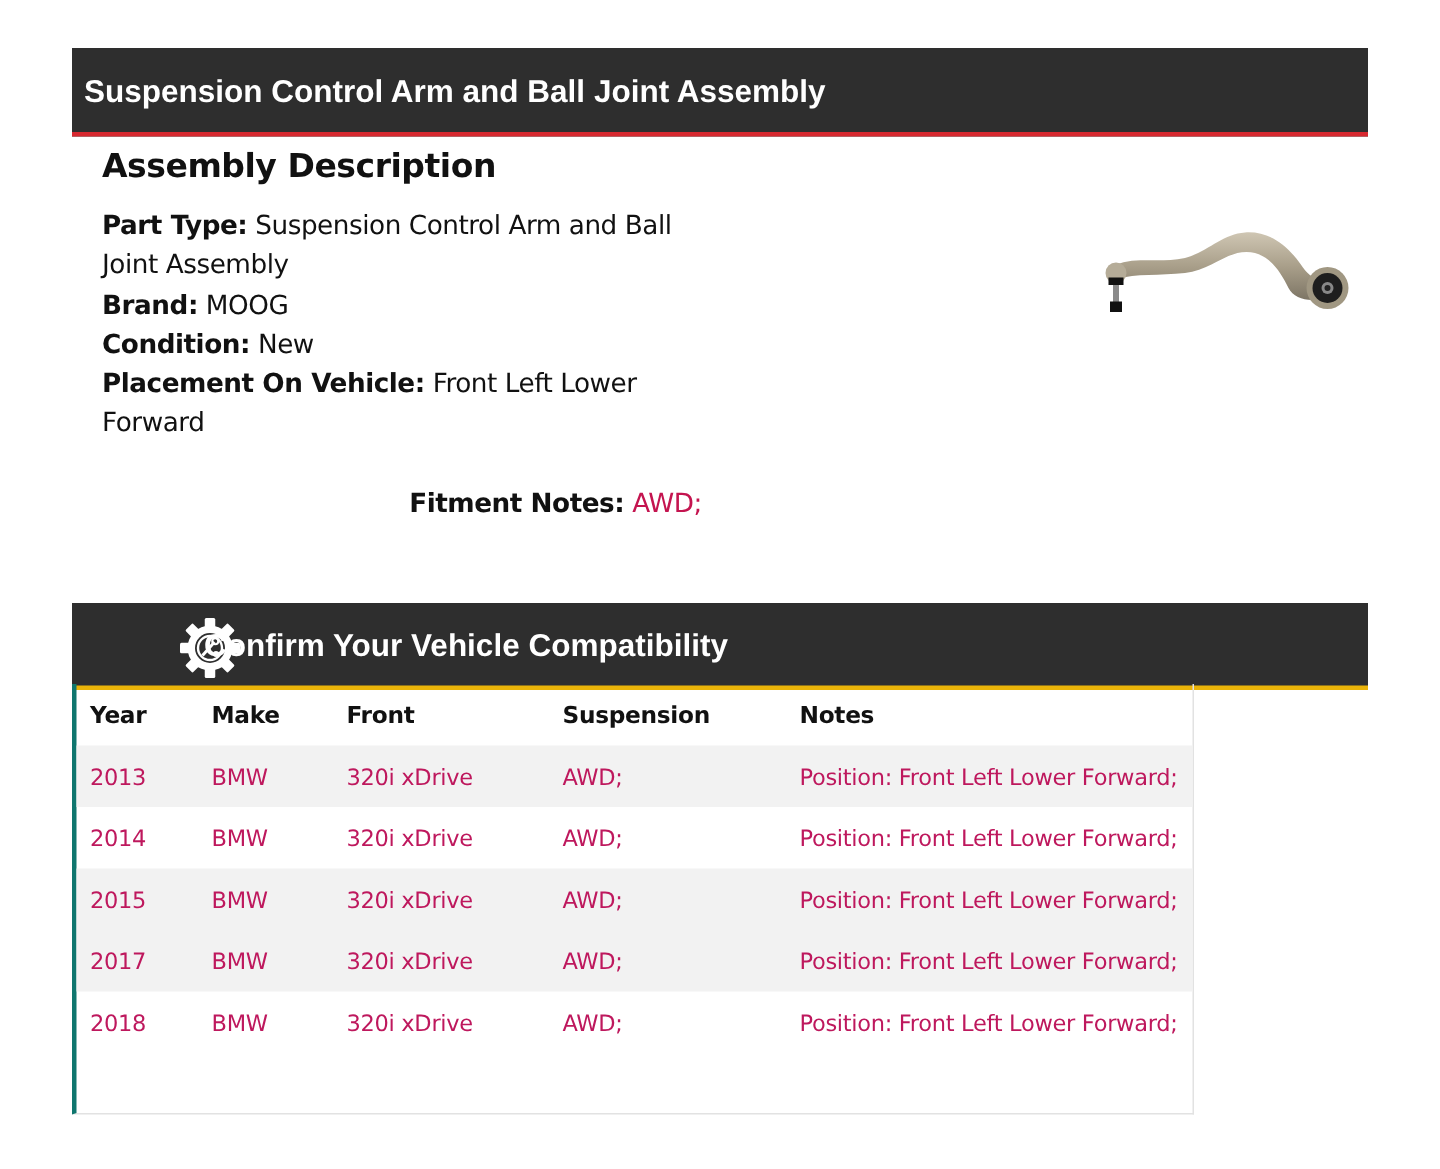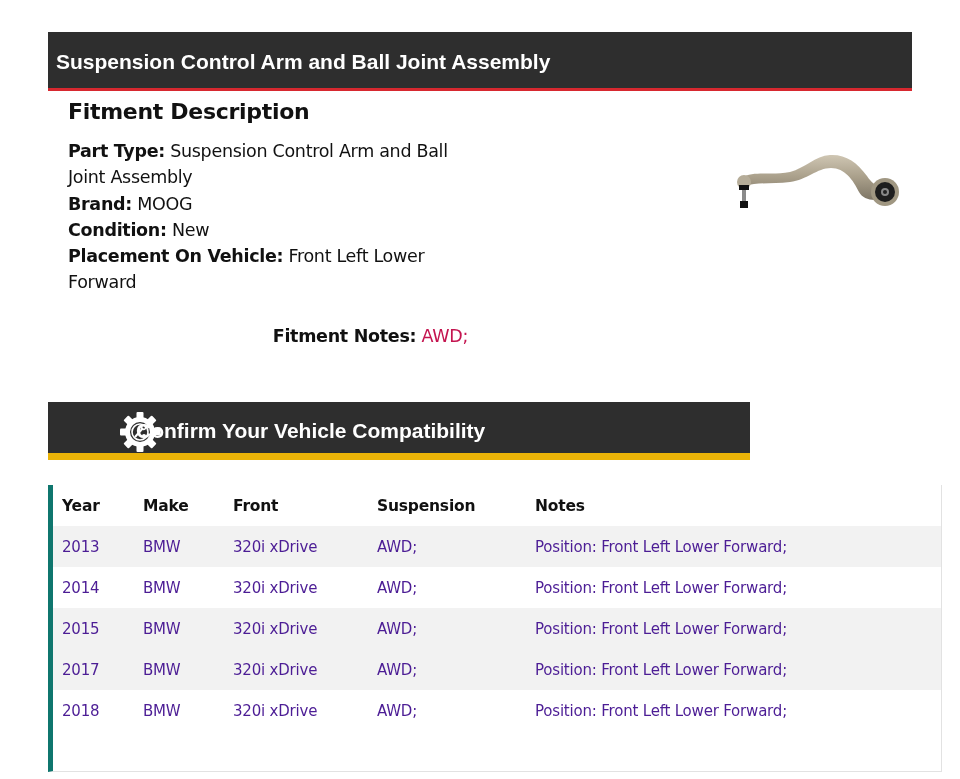--- a/index.html
+++ b/index.html
@@ -19,51 +19,51 @@
     .desc { position: absolute; left: 68px; top: 96px; width: 400px; }
     .desc h2 { font-family: "DejaVu Sans", sans-serif; font-weight: bold; font-size: 22px; line-height: 32px; letter-spacing: -0.3px; }
     .desc .fields { margin-top: 10px; font-size: 17.5px; line-height: 26.3px; letter-spacing: -0.3px; }
     .desc .fields b { font-weight: bold; }
     .desc .fitment { margin-top: 27px; font-size: 17.5px; line-height: 26px; letter-spacing: -0.3px; text-align: right; }
     .desc .fitment .val { color: #c4144f; }
 
     .product-image { position: absolute; left: 735px; top: 152px; width: 166px; height: 60px; }
 
     .compat-bar {
-      position: absolute; left: 48px; top: 402px; width: 702px; height: 58px;
-      background: #2e2e2e; border-bottom: 7px solid #eab308;
+      position: absolute; left: 48px; top: 402px; width: 864px; height: 58px;
+      background: #2e2e2e; border-bottom: 3px solid #eab308;
       display: flex; align-items: center;
     }
     .compat-bar .gear { position: absolute; left: 70px; top: 8px; width: 44px; height: 44px; }
     .compat-bar .gear svg { width: 44px; height: 44px; }
     .compat-bar .title {
       position: absolute; left: 88px; top: 17px;
       color: #fff; font-family: "Liberation Sans", sans-serif; font-weight: bold; font-size: 21px;
     }
 
     .table-wrap {
-      position: absolute; left: 48px; top: 485px; width: 894px; height: 287px;
-      border-left: 5px solid #0f766e; border-right: 1px solid #e2e2e2; border-bottom: 1px solid #e2e2e2;
+      position: absolute; left: 48px; top: 456px; width: 748px; height: 287px;
+      border-left: 3px solid #0f766e; border-right: 1px solid #e2e2e2; border-bottom: 1px solid #e2e2e2;
     }
     table { border-collapse: collapse; width: 100%; font-size: 15px; letter-spacing: -0.2px; }
     th { text-align: left; font-weight: bold; height: 41px; font-size: 15.5px; }
-    td { height: 41px; color: #4c1d95; }
+    td { height: 41px; color: #be185d; }
     th, td { padding-left: 9px; }
     tr.odd td { background: #f2f2f2; }
     .c-year { width: 81px; } .c-make { width: 90px; } .c-model { width: 144px; } .c-app { width: 158px; }
   </style>
 </head>
 <body>
 
 <div class="header-bar">
   <span class="title">Suspension Control Arm and Ball Joint Assembly</span>
 </div>
 
 <div class="desc">
-  <h2>Fitment Description</h2>
+  <h2>Assembly Description</h2>
   <div class="fields">
     <div><b>Part Type:</b> <span>Suspension Control Arm and Ball Joint Assembly</span></div>
     <div><b>Brand:</b> <span>MOOG</span></div>
     <div><b>Condition:</b> <span>New</span></div>
     <div><b>Placement On Vehicle:</b> <span>Front Left Lower Forward</span></div>
   </div>
   <div class="fitment">
     <b>Fitment Notes:</b> <span class="val">AWD;</span>
   </div>
 </div>

